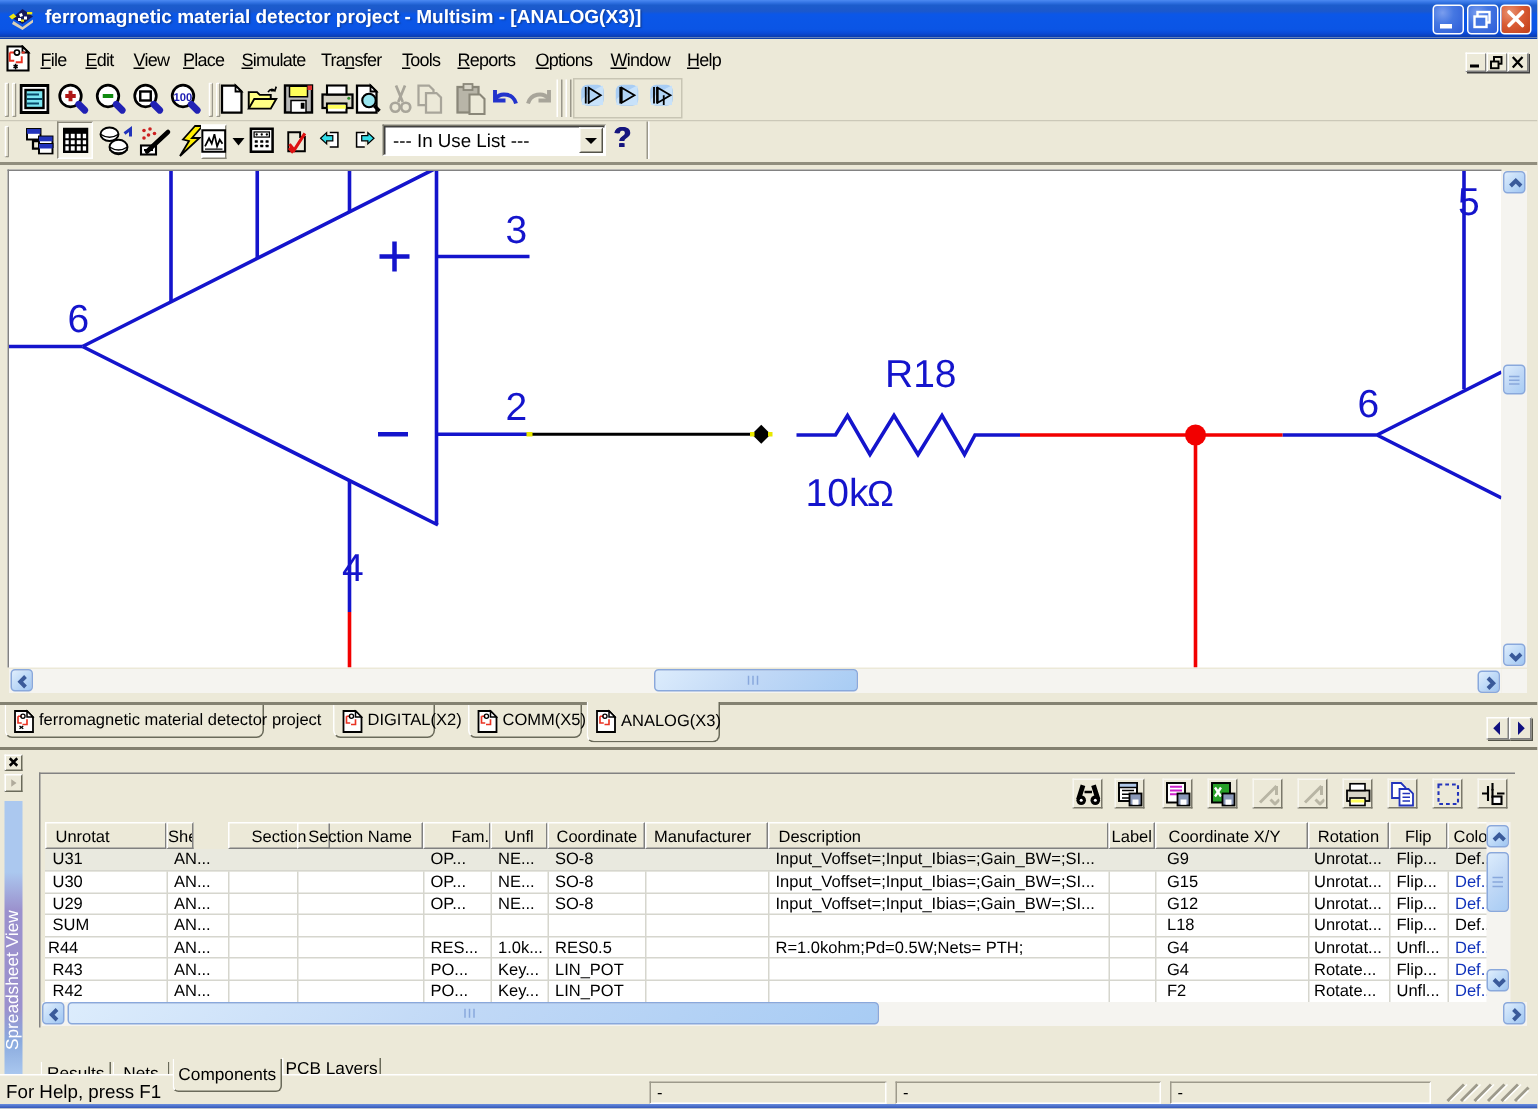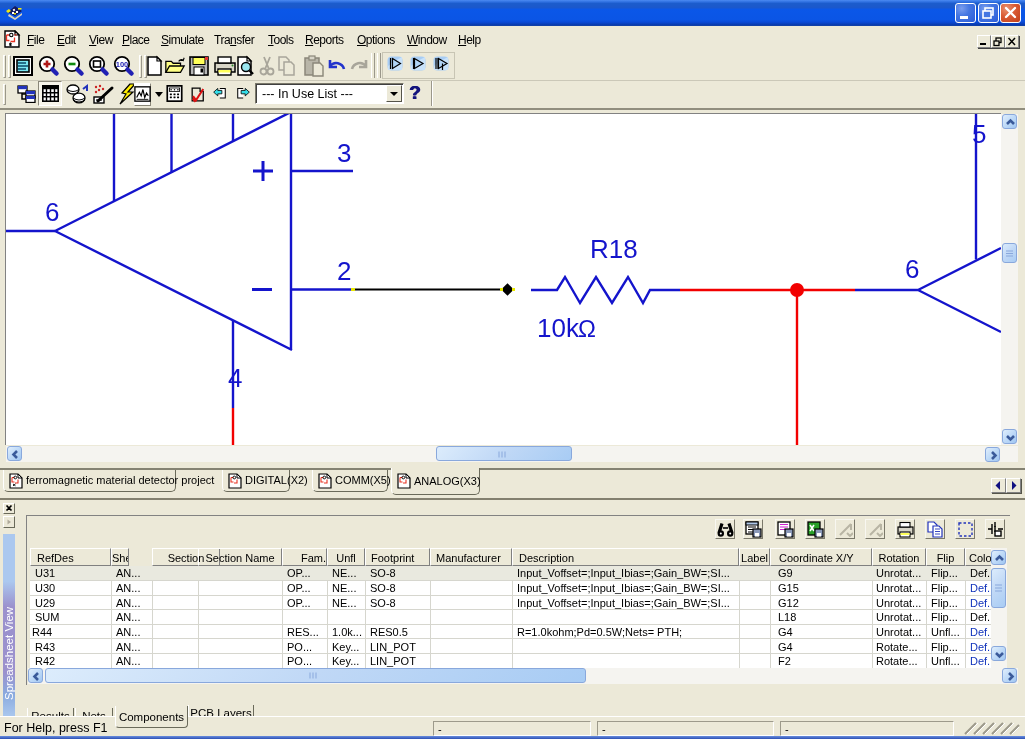--- a/index.html
+++ b/index.html
@@ -85,20 +85,21 @@
   <svg class="abs" style="left:5px;top:3px" width="20" height="20" viewBox="0 0 20 20">
     <polygon points="3,9 10,3 17,8 10,13" fill="#13195e"></polygon>
     <polygon points="4,11 10,15 17,10 17,12 10,17 3,13" fill="#d8cfb8"></polygon>
     <rect x="8" y="6" width="2" height="2" fill="#fff" transform="rotate(-20 9 7)"></rect>
     <rect x="11" y="8" width="2" height="2" fill="#fff"></rect>
     <rect x="7" y="9" width="2" height="2" fill="#fff"></rect>
     <polygon points="1,8 4,6 6,8 3,10" fill="#efe712"></polygon>
     <rect x="13" y="5" width="3.5" height="1.6" fill="#efe712"></rect>
     <rect x="9" y="10" width="2" height="1.5" fill="#efe712"></rect>
   </svg>
+  <span class="ttext">ferromagnetic material detector project - Multisim - [ANALOG(X3)]</span>
   <div class="winbtn" id="btnmin">
       <svg width="19" height="18">
         <rect x="4" y="12" width="8" height="3" fill="#fff"></rect>
       </svg>
     </div>
   <div class="winbtn" id="btnmax">
       <svg width="19" height="18">
         <rect x="6" y="4" width="8" height="7" fill="none" stroke="#fff" stroke-width="1.6"></rect>
         <rect x="4" y="7" width="8" height="7" fill="#4577e2" stroke="#fff" stroke-width="1.6"></rect>
       </svg>
@@ -574,27 +575,27 @@
         <rect x="2" y="2" width="13" height="13" fill="none" stroke="#2233bb" stroke-width="1.4" stroke-dasharray="2.5 2"></rect>
       </svg>
     <div class="sbbtn" style="left:958px;top:3px"></div>
     <svg class="abs" style="left:959px;top:5px" width="19" height="17" viewBox="0 0 19 17">
       <path d="M2 8 h4 m6 0 h5 M9 1 v5" stroke="#000" stroke-width="1.4"></path>
       <path d="M6 3 v10 M9 5 v6" stroke="#000" stroke-width="1.4"></path>
       <rect x="9" y="10" width="6" height="5" fill="#fff" stroke="#000" stroke-width="1.4"></rect>
     </svg>
 
     <div id="tblhead">
-      <div class="hc" style="left:0;width:81px;text-align:left;padding-left:6px">RefDes</div>
+      <div class="hc" style="left:0;width:81px;text-align:left;padding-left:6px">Unrotat</div>
       <div class="hc" style="left:81px;width:18px">Sheet</div>
       <div class="hc" style="left:122px;width:68px">Section</div>
       <div class="hc" style="left:168px;width:84px">Section Name</div>
       <div class="hc" style="left:252px;width:45px;text-align:left;padding-left:18px">Fam...</div>
       <div class="hc" style="left:297px;width:38px">Unfl</div>
-      <div class="hc" style="left:335px;width:65px;text-align:left;padding-left:5px">Footprint</div>
+      <div class="hc" style="left:335px;width:65px;text-align:left;padding-left:5px">Coordinate</div>
       <div class="hc" style="left:400px;width:82px;text-align:left;padding-left:5px">Manufacturer</div>
       <div class="hc" style="left:482px;width:227px;text-align:left;padding-left:6px">Description</div>
       <div class="hc" style="left:709px;width:31px">Label</div>
       <div class="hc" style="left:740px;width:102px;text-align:left;padding-left:8px">Coordinate X/Y</div>
       <div class="hc" style="left:842px;width:54px">Rotation</div>
       <div class="hc" style="left:896px;width:39px">Flip</div>
       <div class="hc" style="left:935px;width:28px;text-align:left;padding-left:3px">Colo</div>
     </div>
 
     <div id="tblbody">

